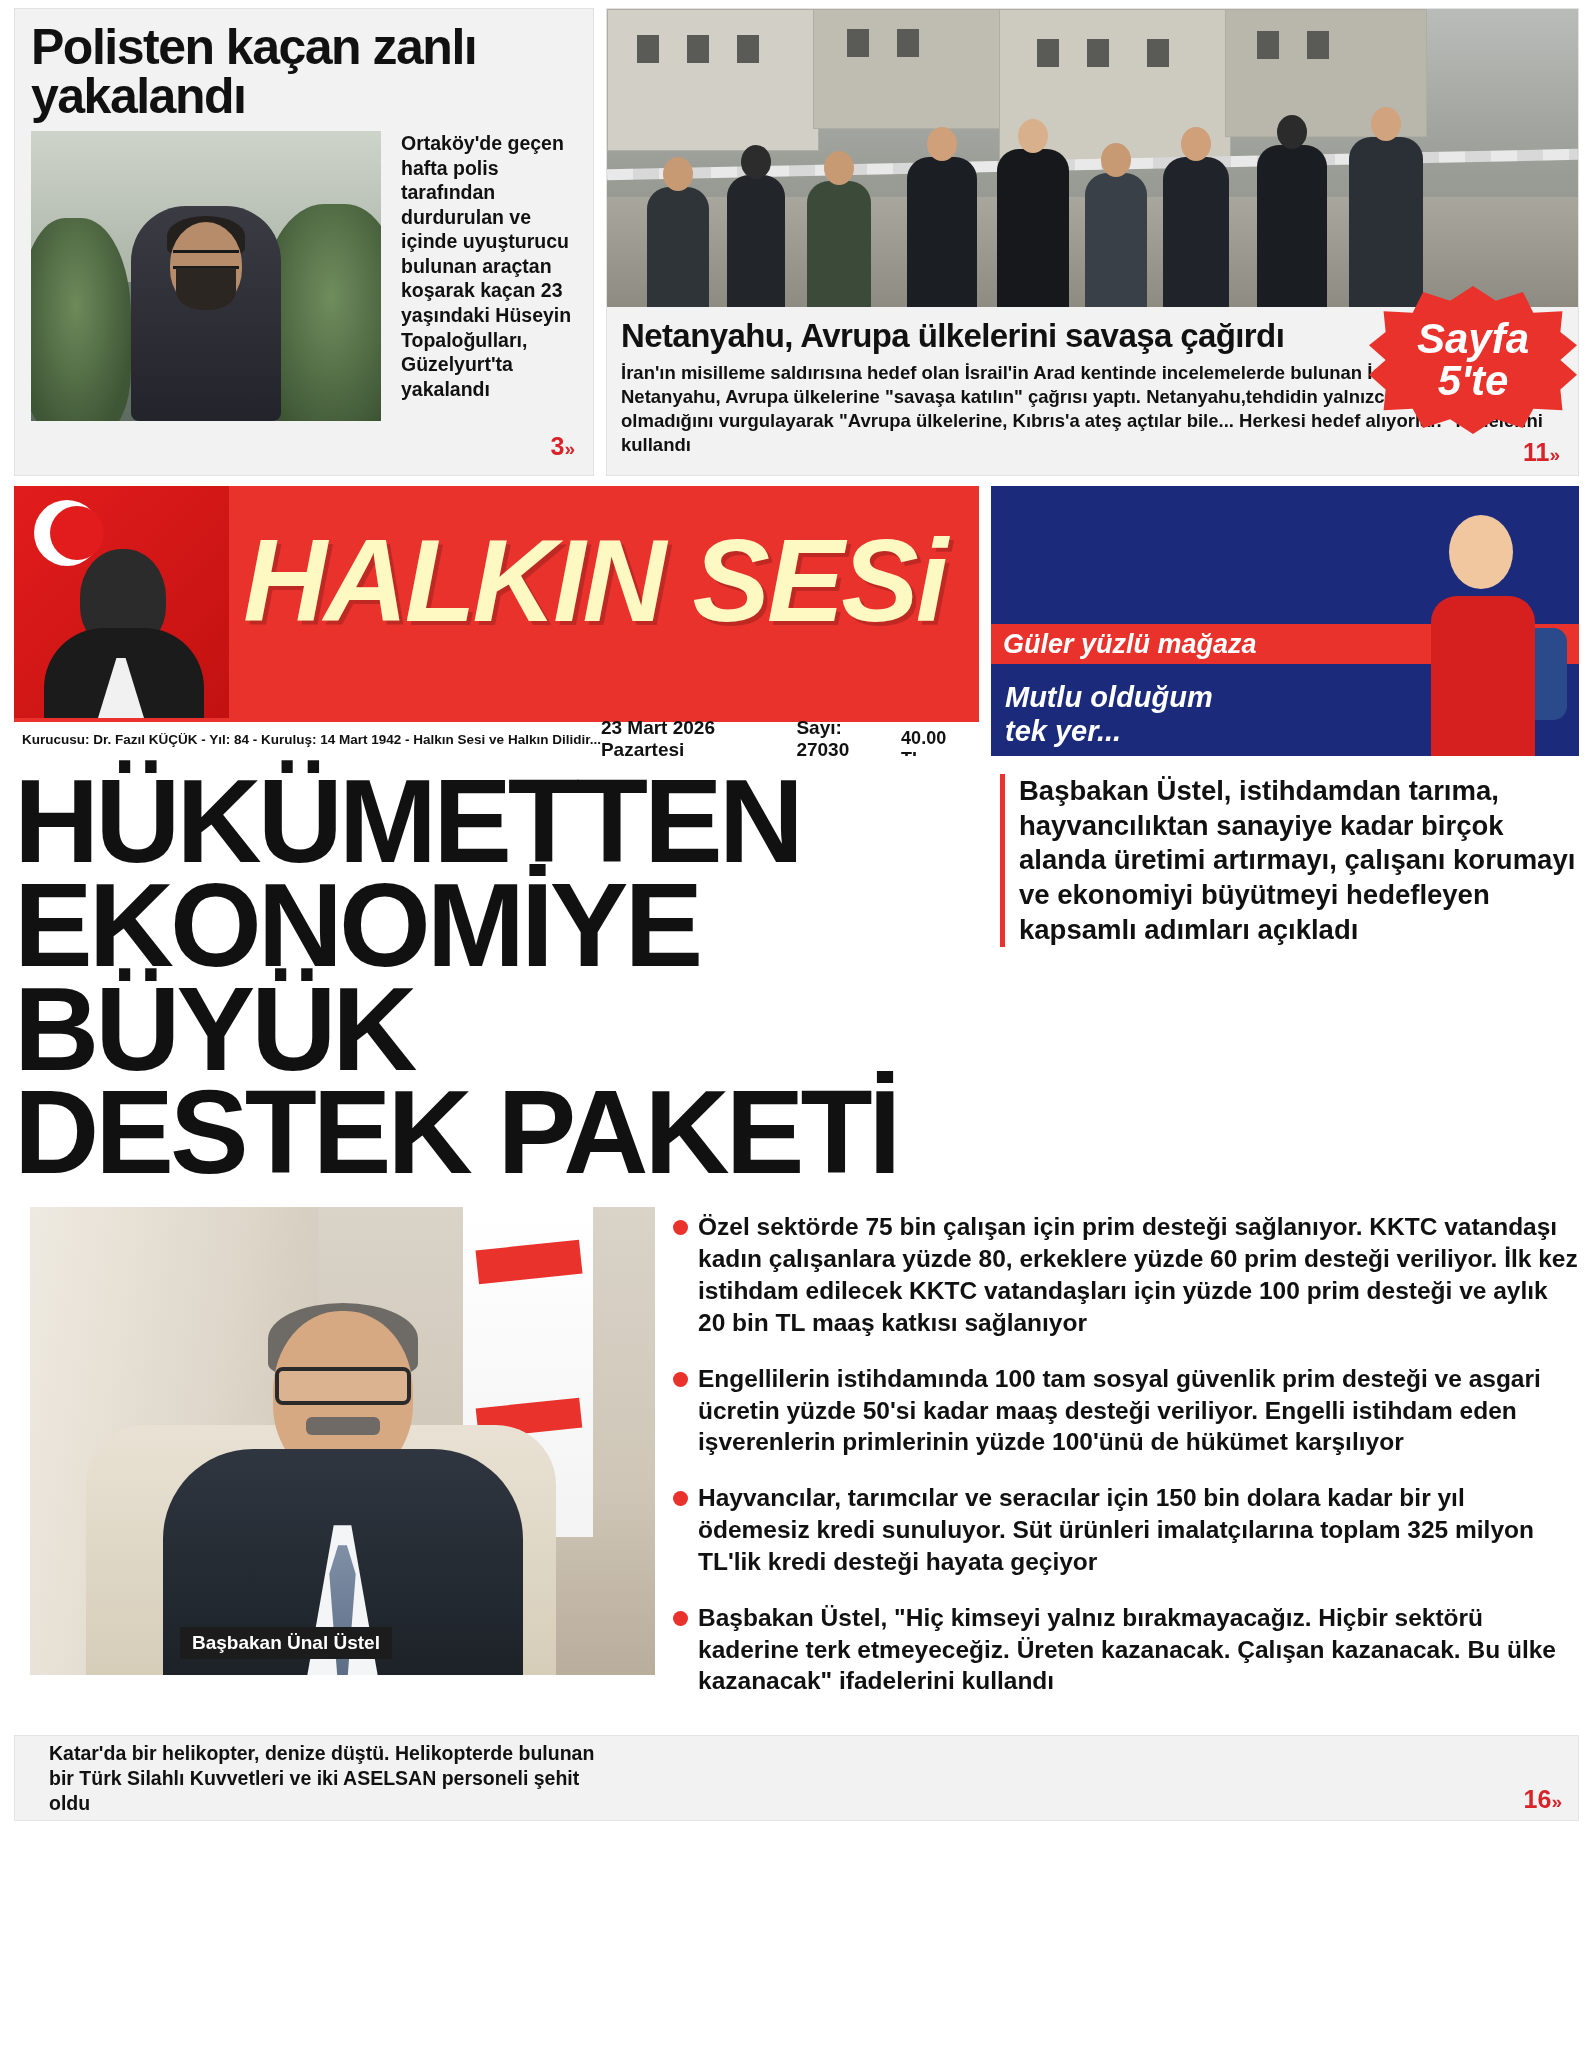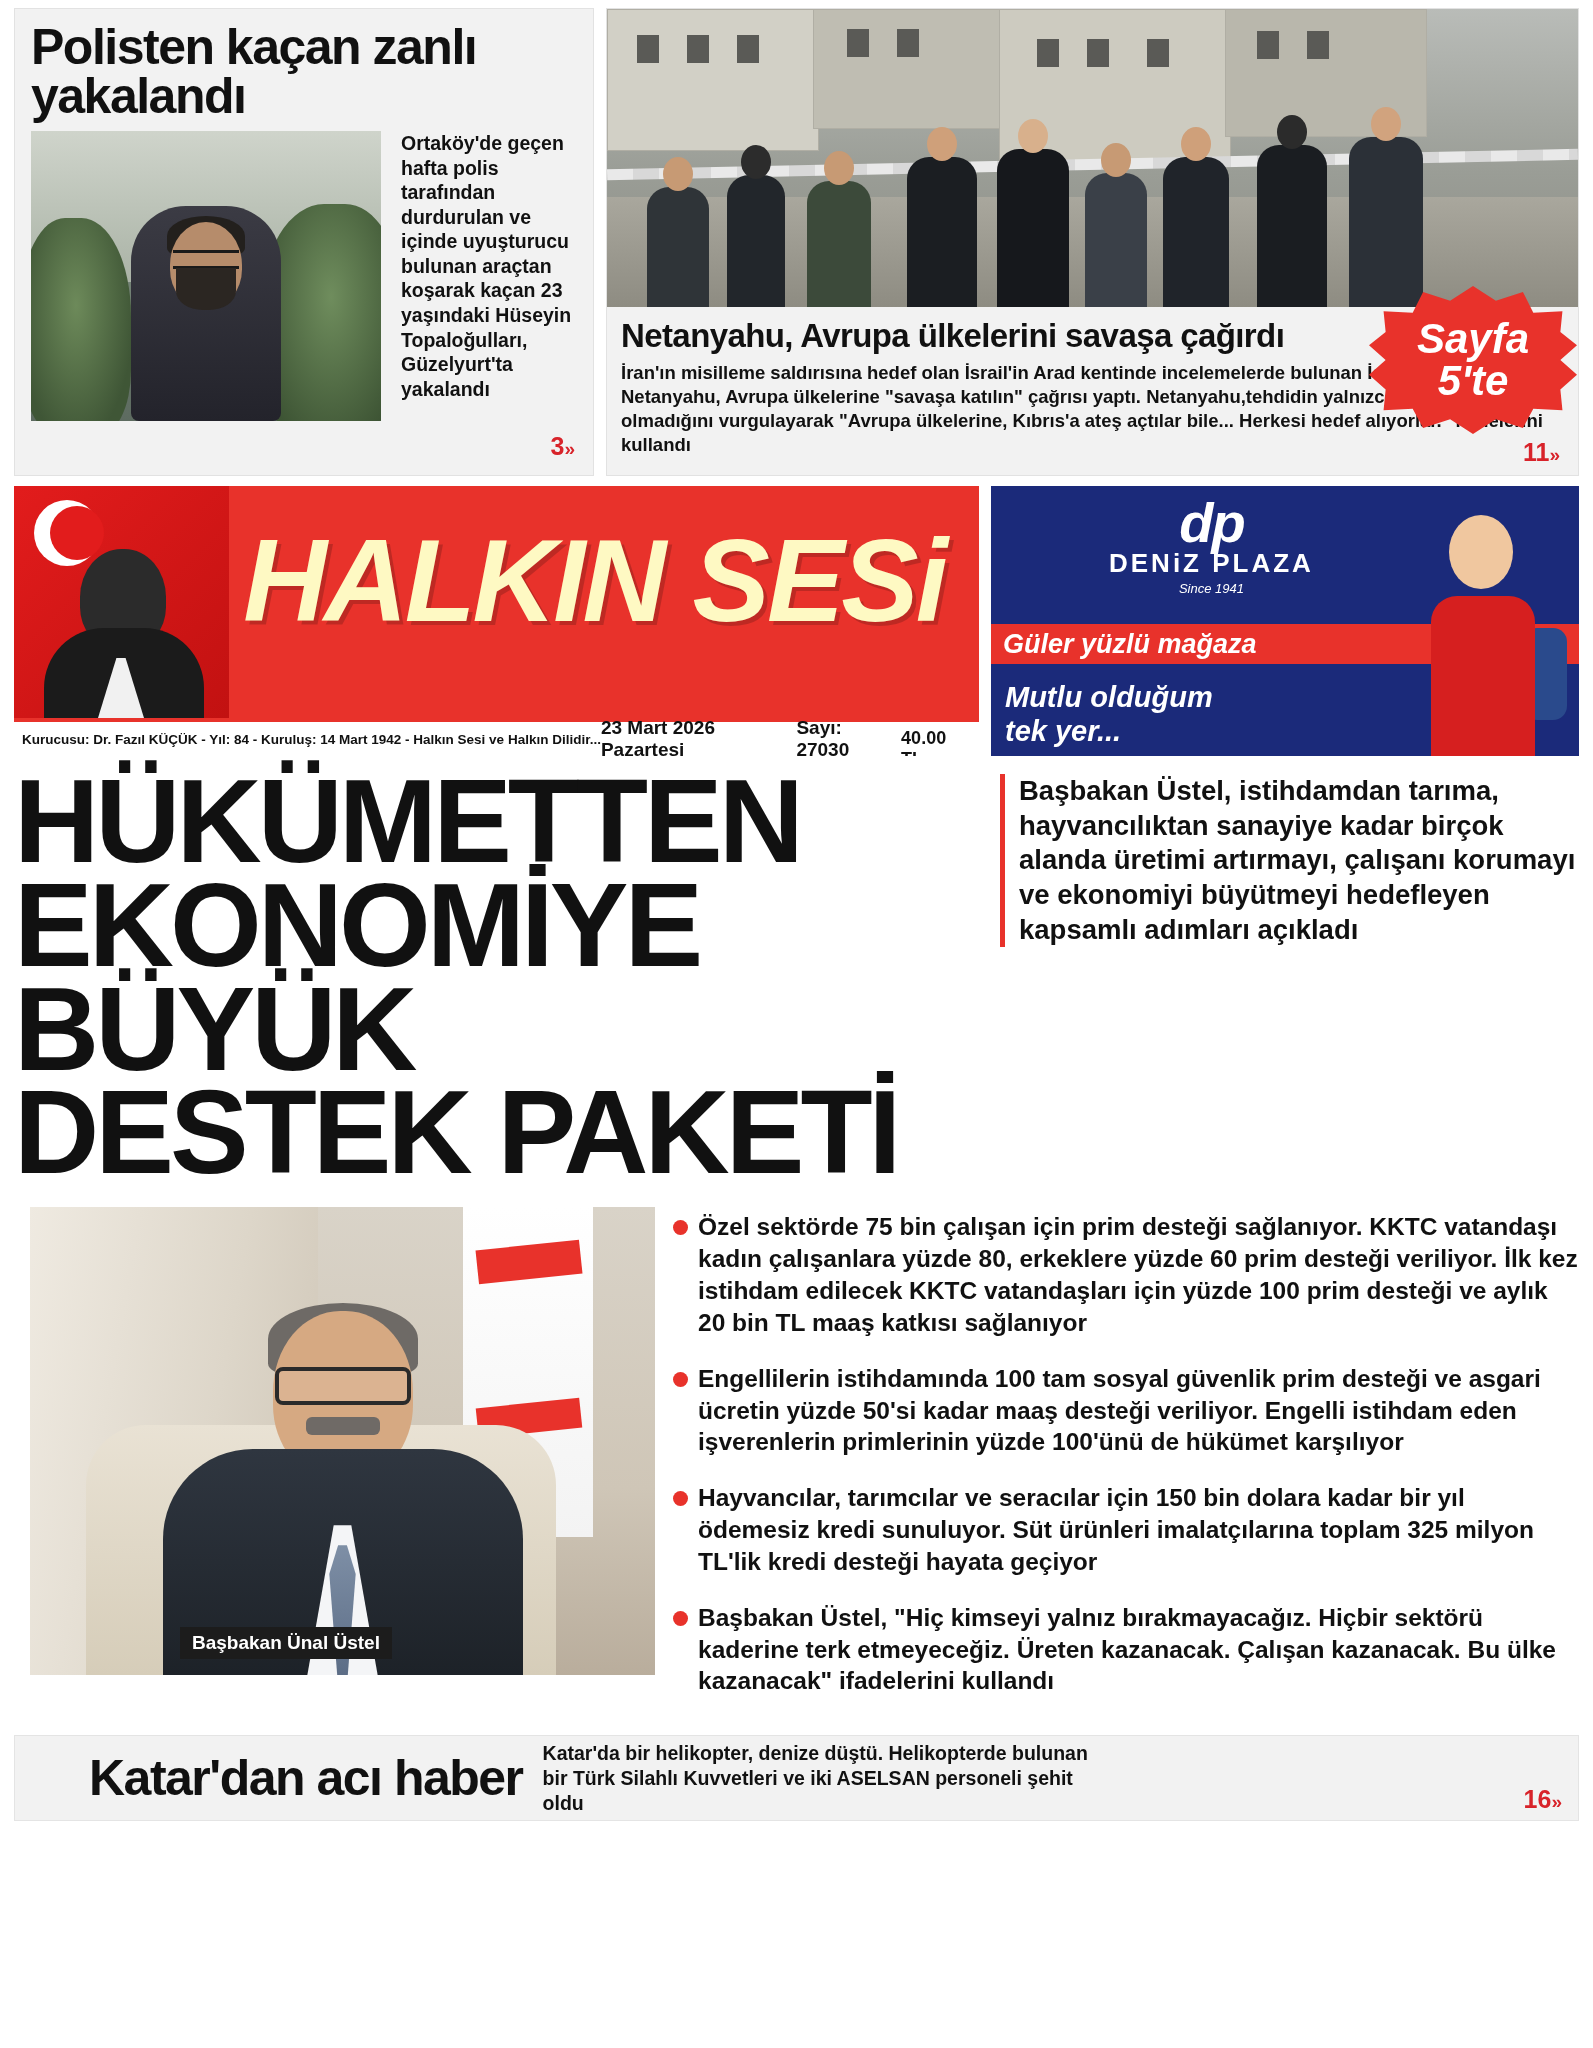--- a/index.html
+++ b/index.html
@@ -542,25 +542,20 @@
       <div class="mast-title">HALKIN SESi</div>
       <div class="mast-bottom">
         <span class="founder">Kurucusu: Dr. Fazıl KÜÇÜK - Yıl: 84 - Kuruluş: 14 Mart 1942 - Halkın Sesi ve Halkın Dilidir...</span>
         <span class="dt">23 Mart 2026 Pazartesi</span>
         <span class="sayi">Sayı: 27030</span>
         <span class="price">40.00 TL</span>
       </div>
     </div>
 
     <div class="mast-ad">
-      <div class="ad-logo">
-        <div class="ad-dp">dp</div>
-        <div class="ad-name">DENiZ PLAZA</div>
-        <div class="ad-since">Since 1941</div>
-      </div>
       <div class="ad-strip">
         <span>Güler yüzlü mağaza</span>
       </div>
       <div class="ad-tag">
         <div>Mutlu olduğum</div>
         <div>tek yer...</div>
       </div>
       <div class="ad-girl">
         <div class="g-hair"></div>
         <div class="g-head"></div>
@@ -617,20 +612,19 @@
         <p>Hayvancılar, tarımcılar ve seracılar için 150 bin dolara kadar bir yıl ödemesiz kredi sunuluyor. Süt ürünleri imalatçılarına toplam 325 milyon TL'lik kredi desteği hayata geçiyor</p>
       </div>
       <div class="bullet">
         <div class="dot"></div>
         <p>Başbakan Üstel, "Hiç kimseyi yalnız bırakmayacağız. Hiçbir sektörü kaderine terk etmeyeceğiz. Üreten kazanacak. Çalışan kazanacak. Bu ülke kazanacak" ifadelerini kullandı</p>
       </div>
     </div>
   </div>
 
   <div class="bottom">
-    <div class="bot-title">Katar'dan acı haber</div>
     <div class="bot-text">Katar'da bir helikopter, denize düştü. Helikopterde bulunan bir Türk Silahlı Kuvvetleri ve iki ASELSAN personeli şehit oldu</div>
     <div class="page-ref bot-ref">
       <span>16</span><span class="arrows">»</span>
     </div>
   </div>
 
 </div>
 
 </body></html>

